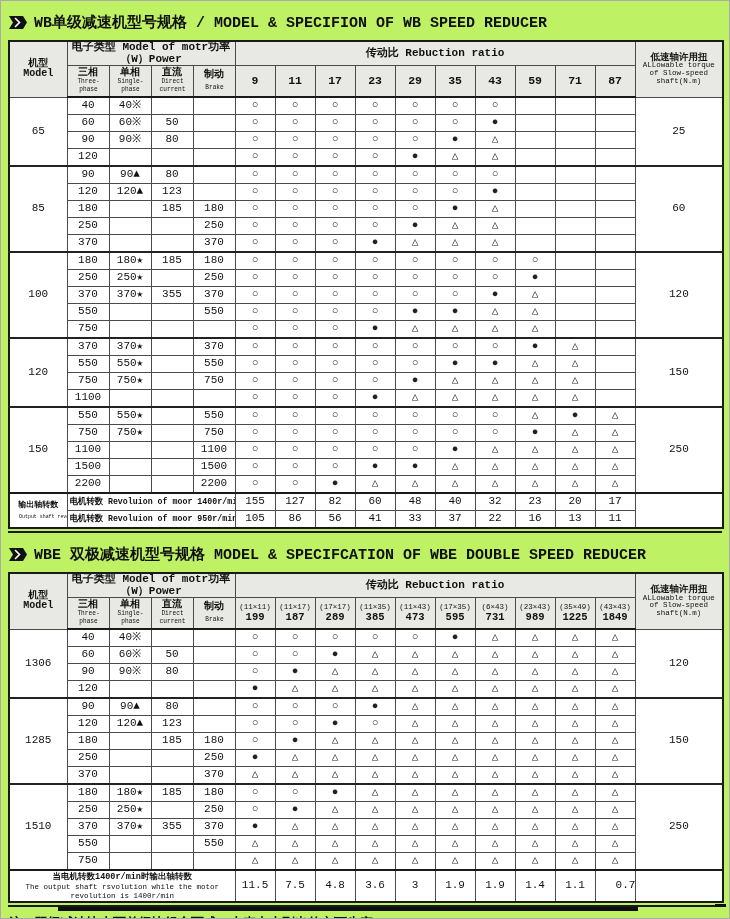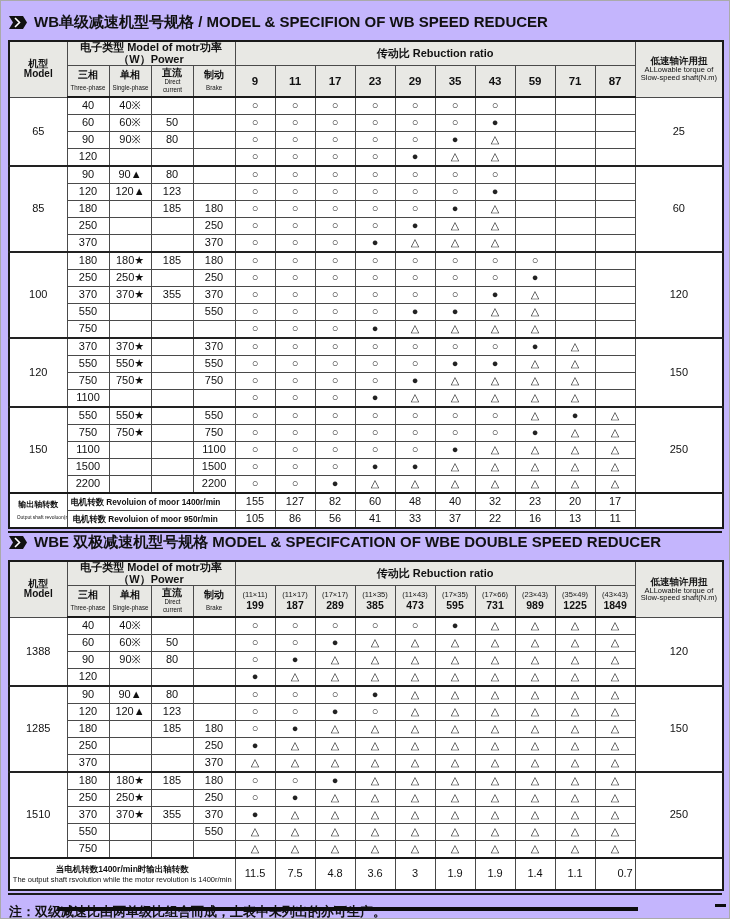--- a/index.html
+++ b/index.html
@@ -1,23 +1,23 @@
 <!DOCTYPE html>
 <html><head>
 <meta charset="utf-8">
 <style>
   html,body{margin:0;padding:0;background:#888;}
   .page{
     position:relative;
     width:730px;height:919px;
-    background:#c4b5fd;
+    background:#bef264;
     border:1px solid #aaa;
     box-sizing:border-box;
     padding:7px 7px 0 7px;
-    font-family:Liberation Sans, sans-serif;
+    font-family:Liberation Mono, monospace;
     color:#111;
     overflow:hidden;
   }
   .sec-title{display:flex;align-items:center;gap:7px;margin:5px 0 8px 1px;}
   .sec-title h2{font-size:15px;font-weight:bold;margin:0;white-space:nowrap;}
   .title-icon{display:inline-block;line-height:0;}
   table.spec{border-collapse:collapse;table-layout:fixed;width:714px;border:2px solid #1a1a1a;background:#fff;}
   .spec td{border:1px solid #4a4a4a;text-align:center;vertical-align:middle;padding:0;font-size:11px;height:16px;line-height:1.05;overflow:hidden;}
   .spec td.hd{background:#e8e8e4;}
   .spec tr.hrow1 td{height:17px;border-bottom:1px solid #4a4a4a;}
@@ -536,21 +536,21 @@
             <td class="num">22</td>
             <td class="num">16</td>
             <td class="num">13</td>
             <td class="num">11</td>
           </tr>
         </tbody>
       </table>
     </div>
   <div class="dbl-rule"></div>
 
-  <div class="sec-title" style="margin-top:0;">
+  <div class="sec-title" style="margin-top:12px;">
     <span class="title-icon">
       <svg width="18" height="13" viewBox="0 0 18 13">
           <path d="M0 0 H14 L18 6.5 L14 13 H0 L4 6.5 Z" fill="#111"></path>
           <path d="M6 2 L10.5 6.5 L6 11" stroke="#fff" stroke-width="1.6" fill="none"></path>
         </svg>
     </span>
     <h2>WBE 双极减速机型号规格 MODEL &amp; SPECIFCATION OF WBE DOUBLE SPEED REDUCER</h2>
   </div>
   <div id="wbe-mount">
       <table class="spec">
@@ -608,38 +608,38 @@
             </td>
             <td class="hd">
               <div class="ratio-top">(11×43)</div>
               <div class="ratio-num">473</div>
             </td>
             <td class="hd">
               <div class="ratio-top">(17×35)</div>
               <div class="ratio-num">595</div>
             </td>
             <td class="hd">
-              <div class="ratio-top">(17×66)</div>
+              <div class="ratio-top">(6×43)</div>
               <div class="ratio-num">731</div>
             </td>
             <td class="hd">
               <div class="ratio-top">(23×43)</div>
               <div class="ratio-num">989</div>
             </td>
             <td class="hd">
               <div class="ratio-top">(35×49)</div>
               <div class="ratio-num">1225</div>
             </td>
             <td class="hd">
               <div class="ratio-top">(43×43)</div>
               <div class="ratio-num">1849</div>
             </td>
           </tr>
           <tr>
-            <td class="model-cell" rowspan="4">1388</td>
+            <td class="model-cell" rowspan="4">1306</td>
             <td class="power-cell">40</td>
             <td class="power-cell">40※</td>
             <td class="power-cell"></td>
             <td class="power-cell"></td>
             <td class="mark">○</td>
             <td class="mark">○</td>
             <td class="mark">○</td>
             <td class="mark">○</td>
             <td class="mark">○</td>
             <td class="mark">●</td>

